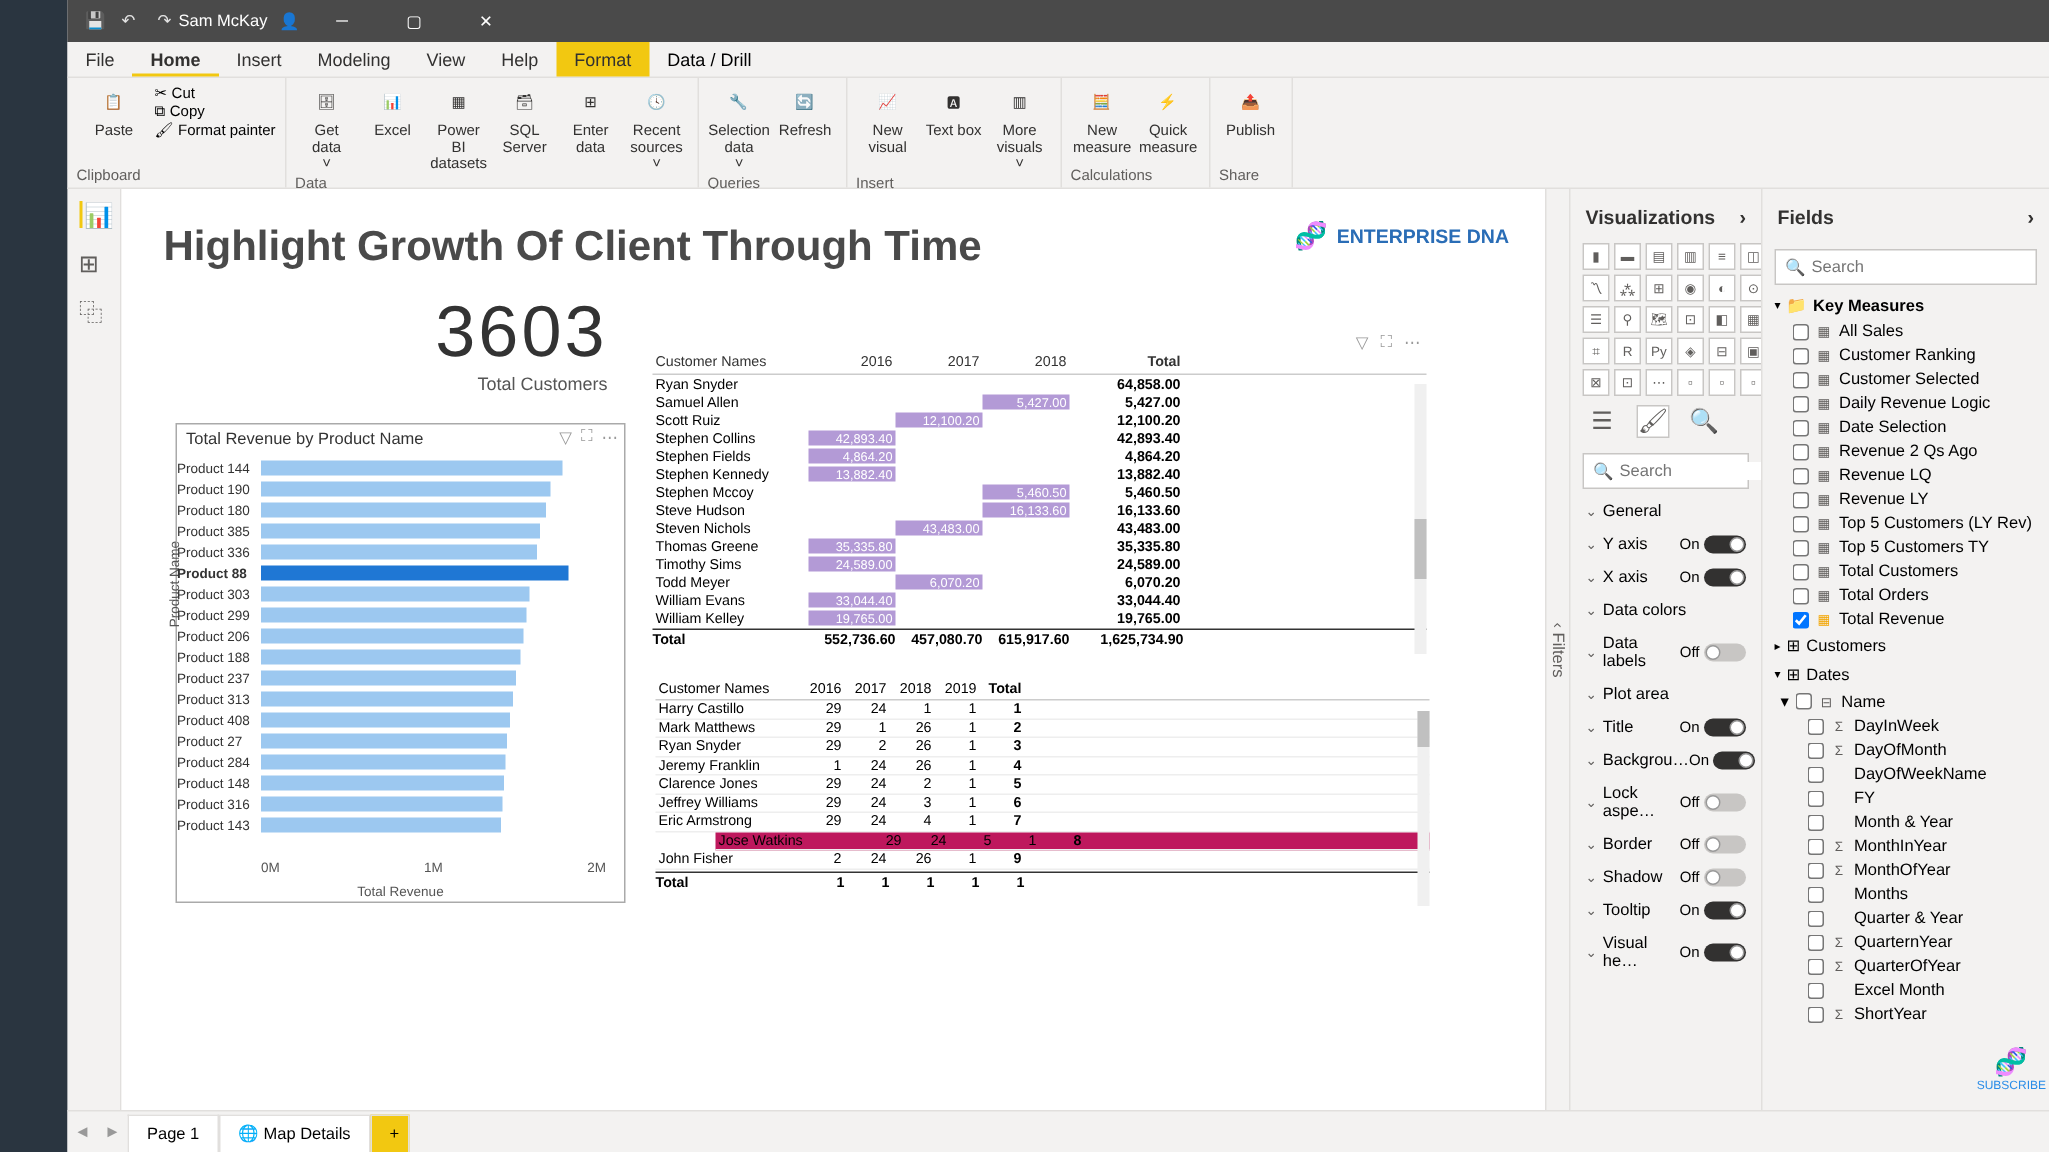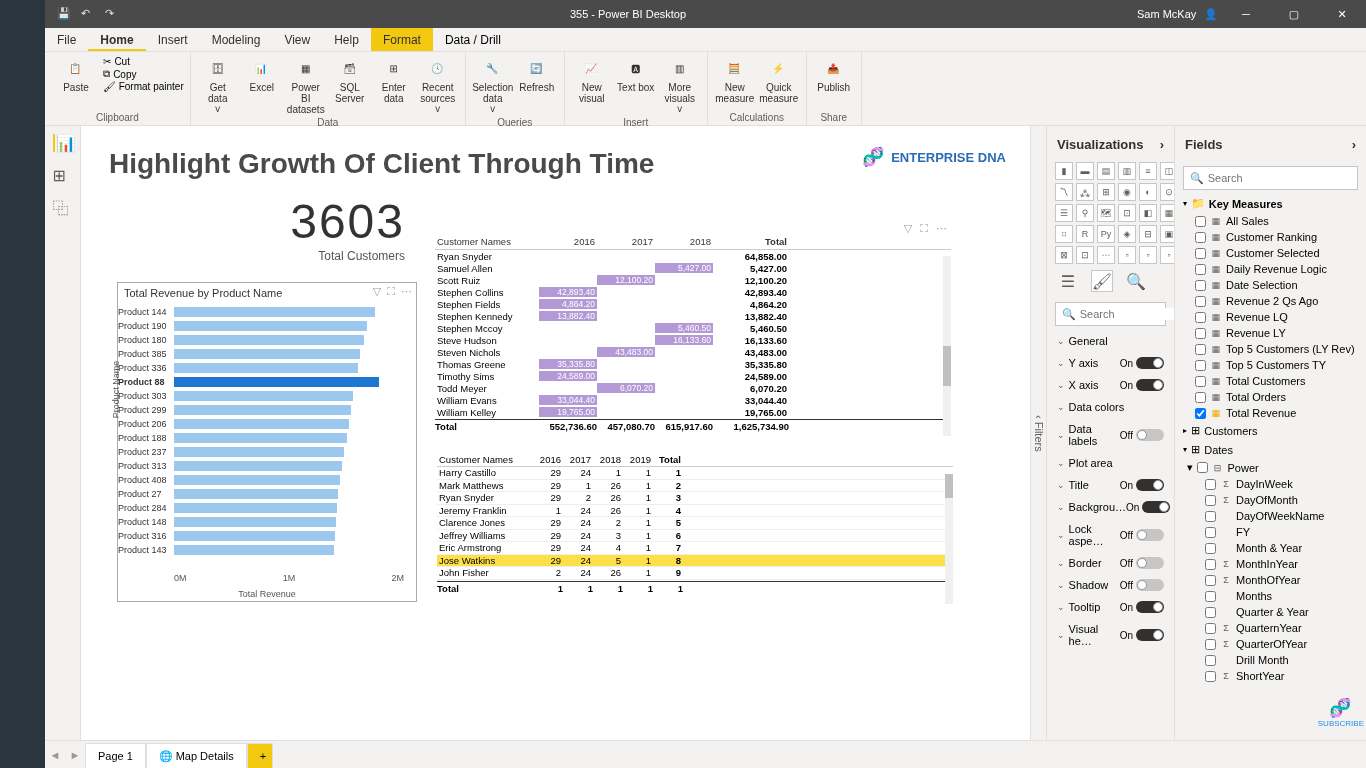--- a/index.html
+++ b/index.html
@@ -13,21 +13,21 @@
 .qat-icon{width:14px;height:14px;opacity:.85;}
 .tabs{height:24px;background:#f3f2f1;display:flex;border-bottom:1px solid #e1dfdd;font-size:12px;}
 .tab{padding:0 12px;line-height:24px;cursor:pointer;color:#323130;}
 .tab.file{color:#323130;}
 .tab.active{border-bottom:2px solid #f2c811;font-weight:600;}
 .tab.fmt{background:#f2c811;}
 .tab.dd{color:#000000;}
 .ribbon{height:74px;background:#f3f2f1;border-bottom:1px solid #e1dfdd;display:flex;}
 .rgroup{display:flex;flex-direction:column;border-right:1px solid #e1dfdd;padding:2px 6px;}
 .rgroup .btns{flex:1;display:flex;align-items:flex-start;gap:2px;}
-.rgroup .lbl{font-size:10px;text-align:center;color:#605e5c;}
+.rgroup .lbl{font-size:10px;color:#605e5c;}
 .rbtn{display:flex;flex-direction:column;align-items:center;justify-content:center;width:42px;padding:2px;cursor:pointer;font-size:10px;color:#323130;text-align:center;line-height:1.1;}
 .rbtn .ic{width:24px;height:24px;display:flex;align-items:center;justify-content:center;margin-bottom:2px;}
 .rbtn.big{width:50px;}
 .content{flex:1;display:flex;overflow:hidden;}
 .leftrail{width:36px;background:#f3f2f1;border-right:1px solid #e1dfdd;display:flex;flex-direction:column;align-items:center;padding-top:8px;gap:14px;}
 .leftrail .ritem{width:20px;height:18px;cursor:pointer;color:#605e5c;}
 .leftrail .ritem.active{border-left:2px solid #f2c811;padding-left:2px;}
 .canvas-area{flex:1;position:relative;background:#fff;overflow:hidden;}
 .canvas{position:absolute;inset:8px 8px 8px 8px;background:#fff;}
 .report-title{position:absolute;left:20px;top:14px;font-size:28px;font-weight:600;color:#4a4a4a;}
@@ -55,21 +55,21 @@
 .mx-row{display:flex;height:12px;align-items:center;}
 .c-name{width:104px;}
 .c-y{width:58px;text-align:right;}
 .c-tot{width:76px;text-align:right;font-weight:600;}
 .cell-hl{background:#b39ad6;color:#fff;border-radius:0;font-size:8.5px;}
 .mx-total{display:flex;font-weight:700;border-top:1px solid #333;margin-top:1px;padding-top:1px;}
 .matrix2{position:absolute;left:348px;top:320px;width:516px;height:150px;font-size:9.5px;}
 .m2-head{display:flex;border-bottom:1px solid #ccc;padding-bottom:1px;}
 .m2-head>div,.m2-row>div{padding:0 2px;}
 .m2-row{display:flex;height:12.5px;align-items:center;border-bottom:1px solid #eee;}
-.m2-row.sel{background:#fde047;}
+.m2-row.sel{background:#be185d;margin-left:40px;}
 .c2-name{width:96px;}
 .c2-y{width:30px;text-align:right;}
 .c2-tot{width:30px;text-align:right;font-weight:600;}
 .filters-rail{width:16px;background:#f3f2f1;border-left:1px solid #e1dfdd;display:flex;align-items:center;justify-content:center;}
 .filters-rail span{writing-mode:vertical-rl;font-size:11px;color:#605e5c;}
 .panels{display:flex;}
 .panel{width:128px;background:#f3f2f1;border-left:1px solid #e1dfdd;display:flex;flex-direction:column;overflow:hidden;}
 .panel.fields{width:192px;}
 .panel .phead{height:36px;display:flex;align-items:center;padding:0 10px;font-size:13px;font-weight:600;color:#323130;justify-content:space-between;}
 .vizgrid{display:grid;grid-template-columns:repeat(6,18px);gap:3px;padding:0 8px;}
@@ -110,21 +110,20 @@
 <body>
 
 <div class="app">
 
   <div class="titlebar">
     <div class="left">
       <span class="qat-icon">💾</span>
       <span class="qat-icon">↶</span>
       <span class="qat-icon">↷</span>
     </div>
-    <div class="center">355 - Power BI Desktop</div>
     <div class="right">
       <span>Sam McKay</span>
       <span>👤</span>
       <div class="winbtn">─</div>
       <div class="winbtn">▢</div>
       <div class="winbtn">✕</div>
     </div>
   </div>
 
   <div class="tabs">
@@ -821,21 +820,21 @@
               <input type="checkbox" checked="" style="">
               <span class="fic">▦</span>
               <span>Total Revenue</span>
             </div>
             <div class="fgroup"><span class="tri">▸</span>⊞ <span>Customers</span></div>
             <div class="fgroup"><span class="tri">▾</span>⊞ <span>Dates</span></div>
             <div class="ffield">
               <span class="tri" style="margin-left:-8px;">▾</span>
               <input type="checkbox" style="">
               <span class="fic">⊟</span>
-              <span>Power</span>
+              <span>Name</span>
             </div>
             <div class="ffield" style="padding-left: 30px;">
               <input type="checkbox" style="">
               <span class="fic">Σ</span>
               <span>DayInWeek</span>
             </div>
             <div class="ffield" style="padding-left: 30px;">
               <input type="checkbox" style="">
               <span class="fic">Σ</span>
               <span>DayOfMonth</span>
@@ -881,21 +880,21 @@
               <span>QuarternYear</span>
             </div>
             <div class="ffield" style="padding-left: 30px;">
               <input type="checkbox" style="">
               <span class="fic">Σ</span>
               <span>QuarterOfYear</span>
             </div>
             <div class="ffield" style="padding-left: 30px;">
               <input type="checkbox" style="">
               <span class="fic"></span>
-              <span>Drill Month</span>
+              <span>Excel Month</span>
             </div>
             <div class="ffield" style="padding-left: 30px;">
               <input type="checkbox" style="">
               <span class="fic">Σ</span>
               <span>ShortYear</span>
             </div>
           </div>
       </div>
     </div>
   </div>

